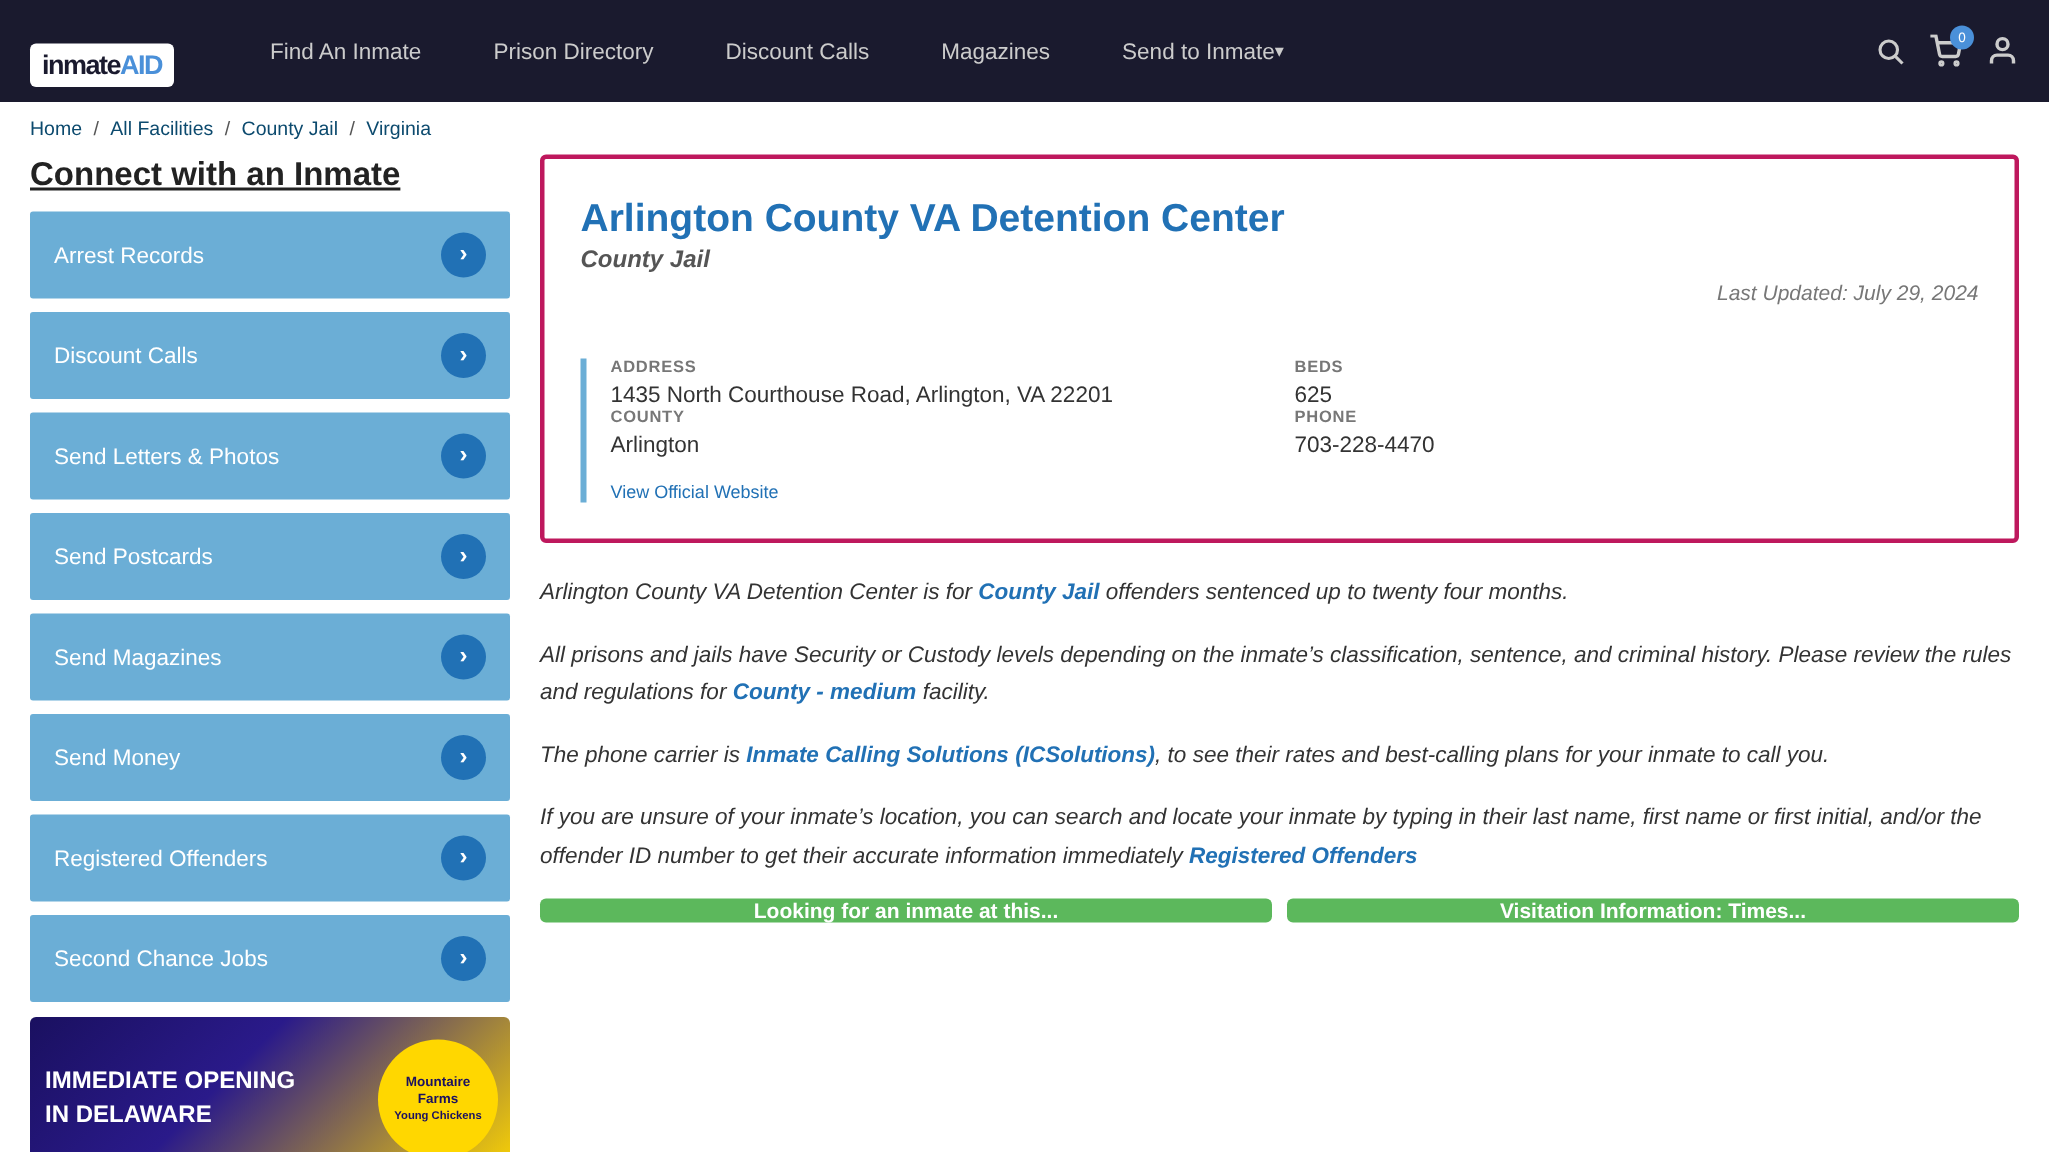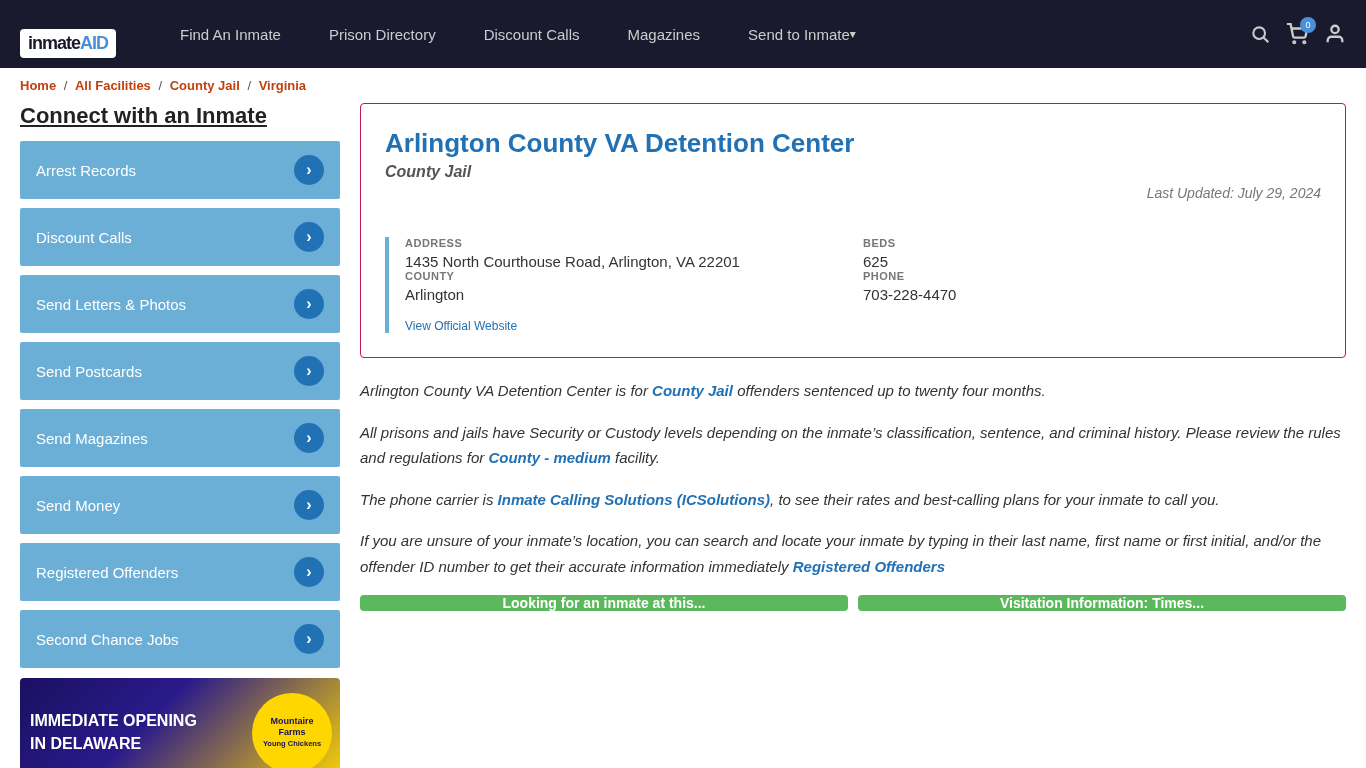--- a/index.html
+++ b/index.html
@@ -80,21 +80,21 @@
       align-items: center;
       justify-content: center;
     }
 
     
     .breadcrumb {
       padding: 10px 20px;
       font-size: 13px;
       color: #555;
     }
-    .breadcrumb a { color: #c2410c; text-decoration: none; font-weight: bold; }
+    .breadcrumb a { color: #0c4a6e; text-decoration: none; }
     .breadcrumb span { color: #555; margin: 0 4px; }
 
     
     .main-layout {
       display: flex;
       padding: 0 20px;
       gap: 20px;
       max-width: 1366px;
     }
 
@@ -180,21 +180,21 @@
       color: #1a1060;
       line-height: 1.2;
     }
 
     
     .content {
       flex: 1;
       min-width: 0;
     }
     .facility-card {
-      border: 1px solid #be185d;
+      border: 3px solid #be185d;
       border-radius: 4px;
       padding: 24px;
       margin-bottom: 20px;
     }
     .facility-name {
       font-size: 26px;
       font-weight: bold;
       color: #2171b5;
       margin-bottom: 4px;
     }

